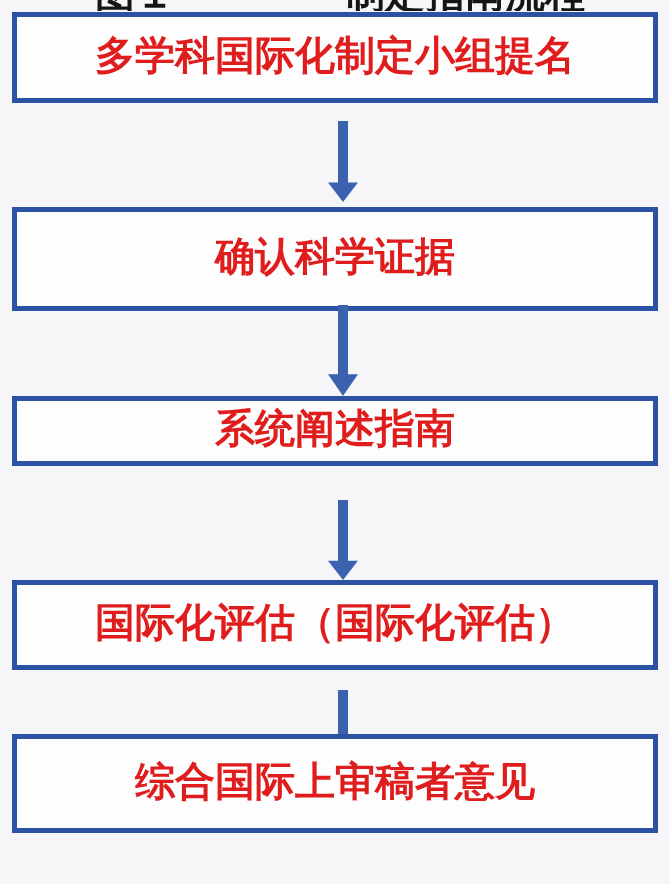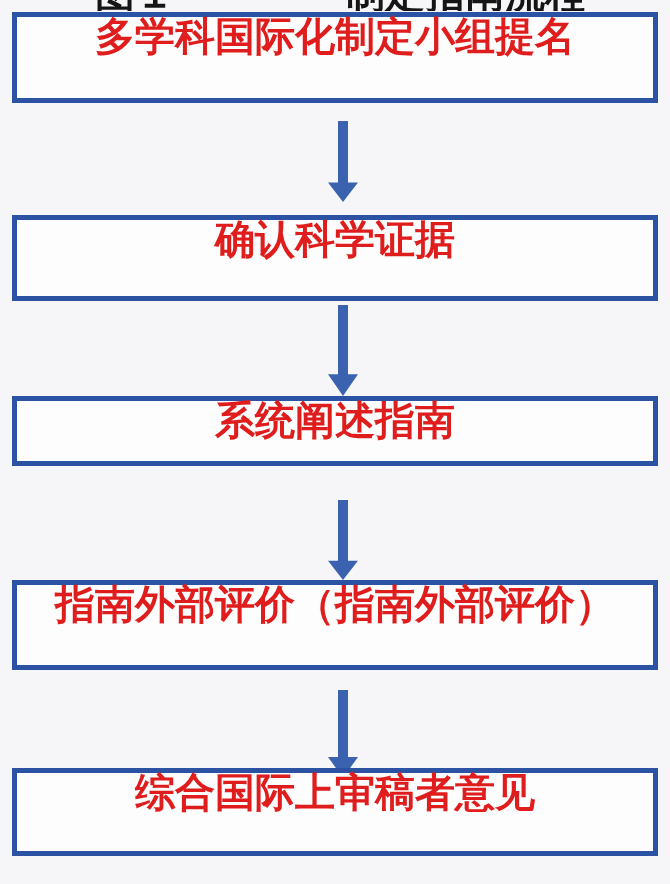--- a/index.html
+++ b/index.html
@@ -37,36 +37,37 @@
   .caption-frag-right { left: 345px; }
 
   .flow-box {
     position: absolute;
     left: 12px;
     width: 646px;
     box-sizing: border-box;
     border: 5px solid var(--border-color, #2b52a3);
     background: var(--box-fill, #fdfdfe);
     display: flex;
+    align-items: center;
     justify-content: center;
   }
   .flow-label {
     font-size: 40px;
     font-weight: bold;
     color: var(--text-color, #e01d1d);
     white-space: nowrap;
     letter-spacing: 0px;
     line-height: 1;
     padding-bottom: 4px;
   }
   .box-1 { top: 12px;  height: 91px; }
-  .box-2 { top: 215px; height: 86px; }
+  .box-2 { top: 207px; height: 104px; }
   .box-3 { top: 396px; height: 70px; }
   .box-4 { top: 580px; height: 90px; }
-  .box-5 { top: 768px; height: 88px; }
+  .box-5 { top: 734px; height: 99px; }
 
   .flow-arrow {
     position: absolute;
     left: 325px;
     width: 36px;
   }
   .flow-arrow svg {
     display: block;
     width: 100%;
     height: 100%;
@@ -113,21 +114,21 @@
   </div>
 
   <div class="flow-arrow arrow-3">
     <svg viewBox="0 0 36 100" preserveAspectRatio="none" aria-hidden="true">
       <rect class="arrow-shaft" x="13" y="0" width="10" height="78" fill="#3a62ae"></rect>
       <polygon class="arrow-head" points="3,76 33,76 18,100" fill="#3a62ae"></polygon>
     </svg>
   </div>
 
   <div class="flow-box box-4">
-    <span class="flow-label">指南外部评价（指南外部评价）</span>
+    <span class="flow-label">国际化评估（国际化评估）</span>
   </div>
 
   <div class="flow-arrow arrow-4">
     <svg viewBox="0 0 36 100" preserveAspectRatio="none" aria-hidden="true">
       <rect class="arrow-shaft" x="13" y="0" width="10" height="78" fill="#3a62ae"></rect>
       <polygon class="arrow-head" points="3,76 33,76 18,100" fill="#3a62ae"></polygon>
     </svg>
   </div>
 
   <div class="flow-box box-5">

